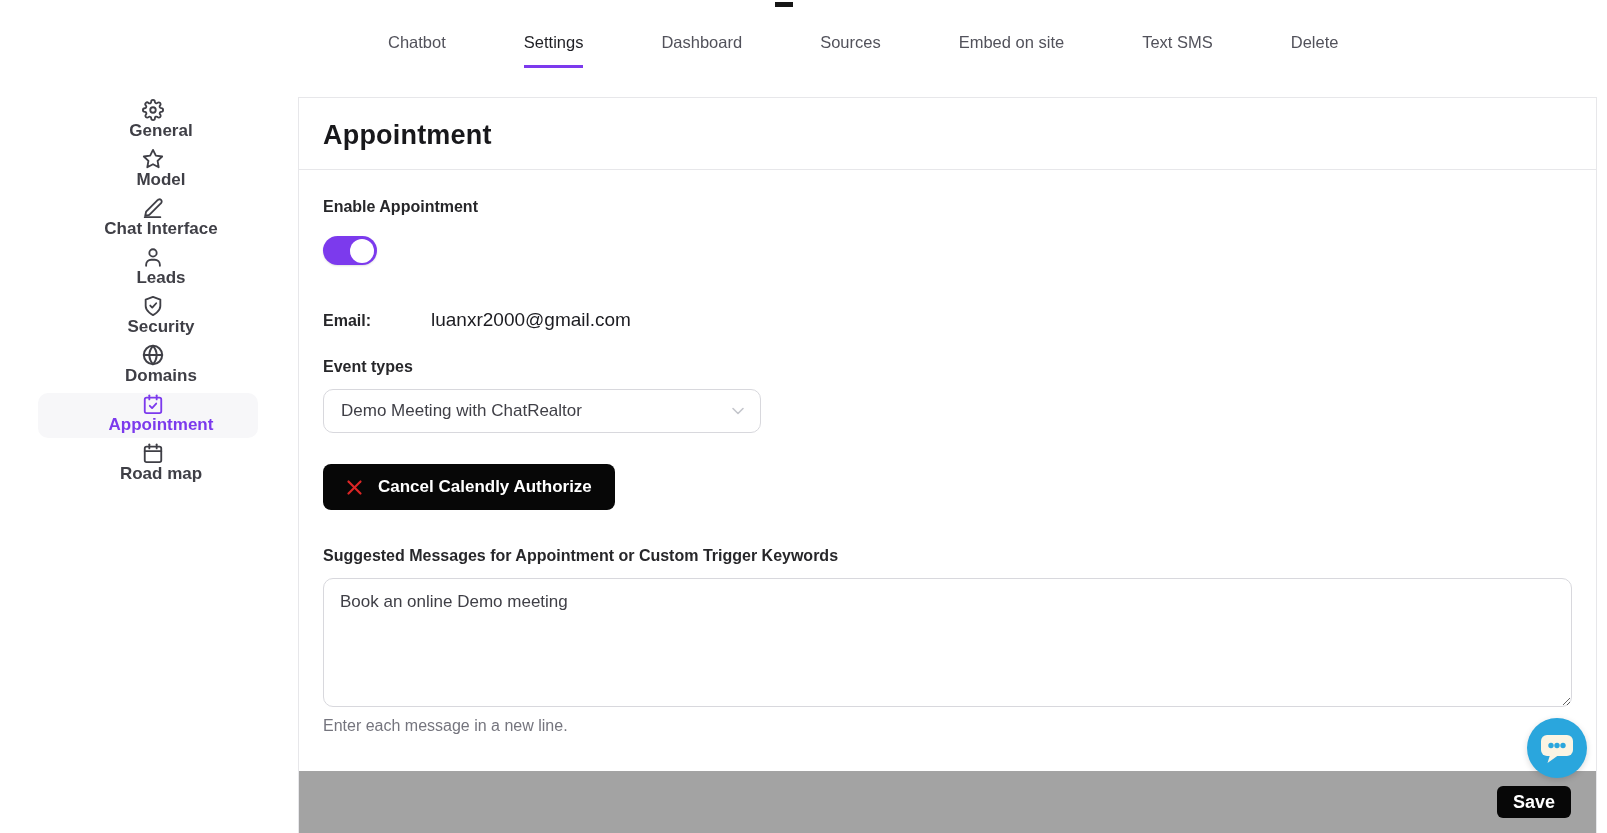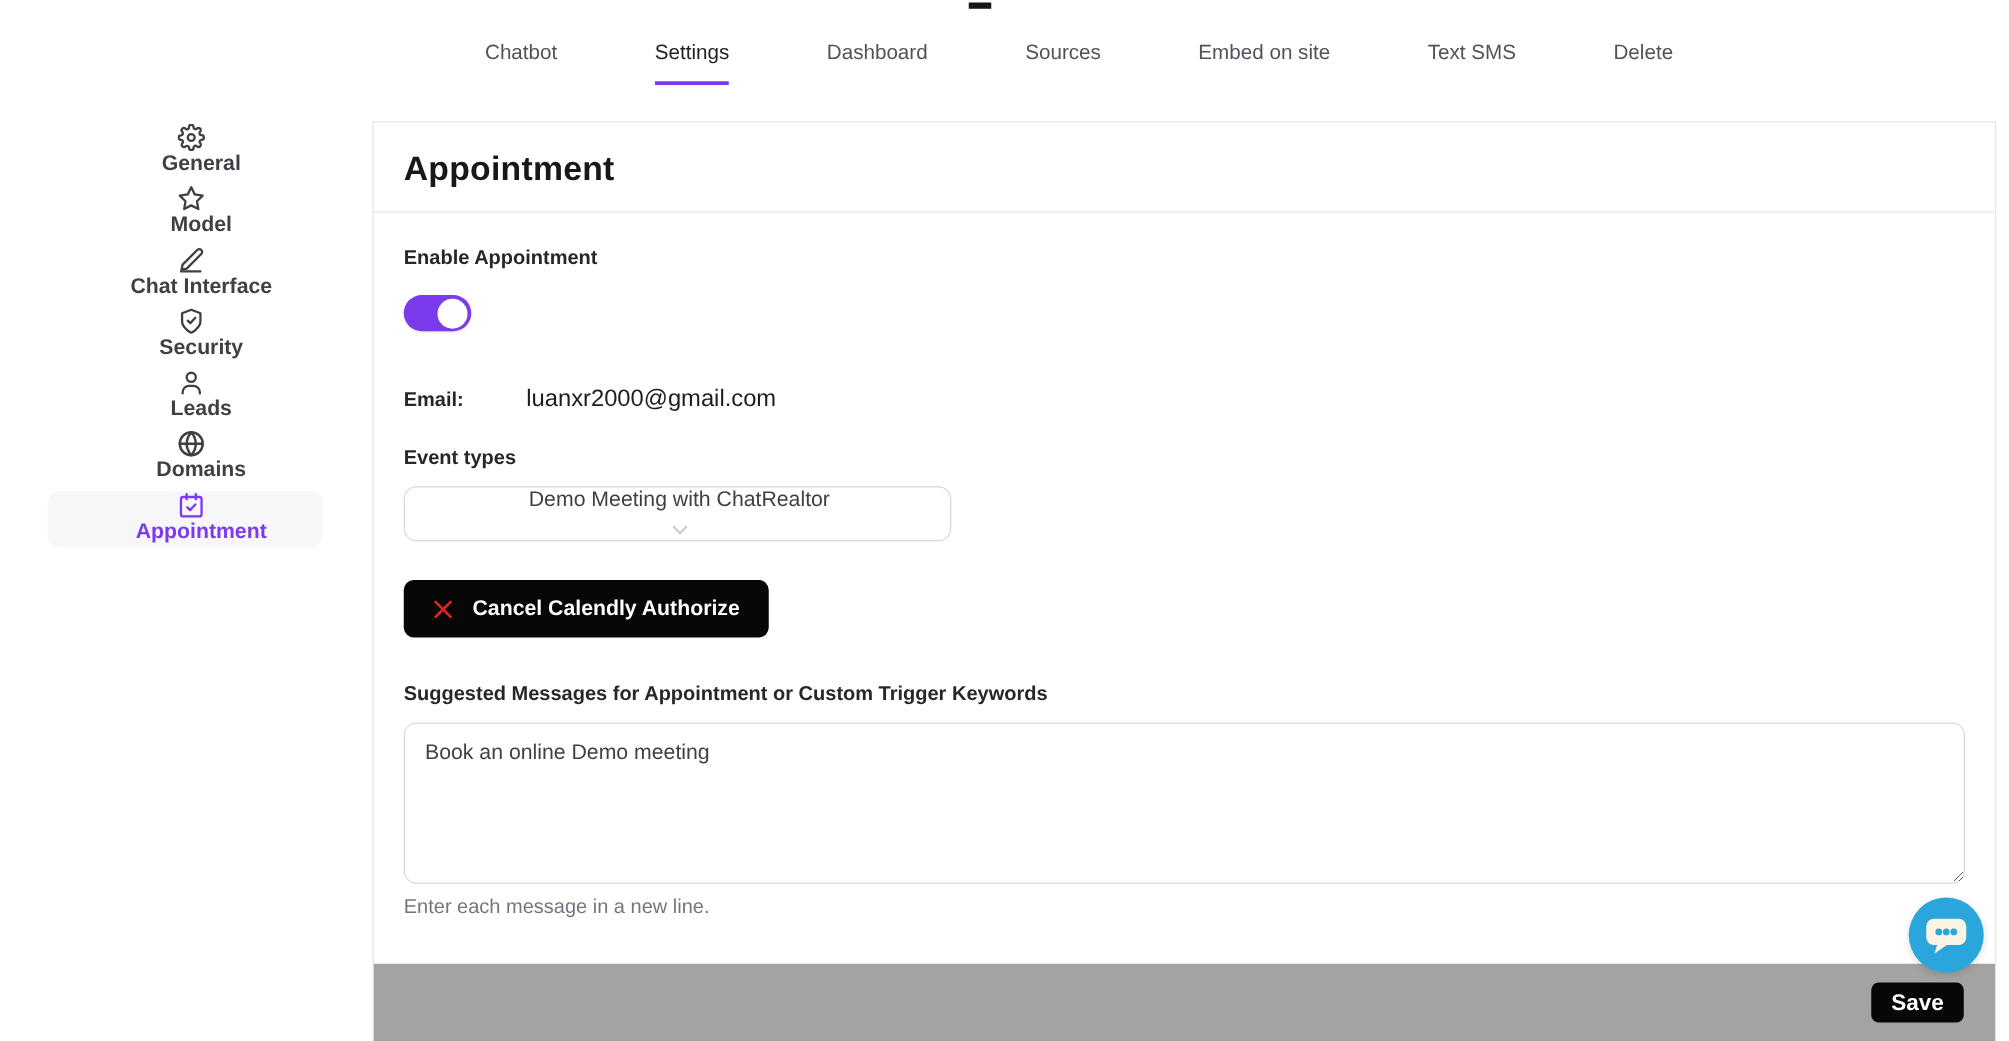--- a/index.html
+++ b/index.html
@@ -62,29 +62,29 @@
     margin-top: 20px; width: 54px; height: 29px; border-radius: 15px;
     background: #7c3aed; position: relative; cursor: pointer;
     box-shadow: 0 1px 2px rgba(0,0,0,0.12);
   }
   .toggle .knob {
     position: absolute; top: 2.5px; right: 3px;
     width: 24px; height: 24px; border-radius: 50%; background: #fff;
   }
 
   .email-row { margin-top: 44px; display: flex; align-items: baseline; gap: 28px; }
-  .email-value { margin-left: 22px; font-size: 19px; color: #1c1c21; }
+  .email-value { margin-left: 32px; font-size: 19px; color: #1c1c21; }
 
   .event-label { margin-top: 27px; }
   .select-box {
     margin-top: 13px; width: 438px; height: 44px;
     border: 1px solid #d8d8dd; border-radius: 10px;
     display: flex; align-items: center; justify-content: space-between;
     padding: 0 14px 0 17px; cursor: pointer; background: #fff;
-    font-size: 17px; color: #3f3f46; flex-direction: column;
+    font-size: 17px; color: #3f3f46;
   }
   .select-box svg { width: 16px; height: 16px; }
 
   .btn-cancel {
     margin-top: 31px; height: 46px; padding: 0 23px;
     background: #070707; color: #fff; border: none; border-radius: 8px;
     display: inline-flex; align-items: center; gap: 15px;
     font-family: "Liberation Sans", sans-serif;
     font-size: 17px; font-weight: 700; cursor: pointer;
   }
@@ -159,34 +159,34 @@
       <svg viewBox="0 0 24 24" fill="none" stroke="currentColor" stroke-width="2" stroke-linecap="round" stroke-linejoin="round">
           <path d="M17 3.5a2.5 2.5 0 1 1 3.5 3.5L8 19.5 3.5 20.5 4.5 16z"></path>
           <line x1="3" y1="22" x2="20" y2="22"></line>
         </svg>
     </span>
     <span class="lbl">Chat Interface</span>
   </div>
   <div class="side-item">
     <span class="icn">
       <svg viewBox="0 0 24 24" fill="none" stroke="currentColor" stroke-width="2" stroke-linecap="round" stroke-linejoin="round">
+          <circle cx="12" cy="7.5" r="4"></circle>
+          <path d="M4.5 21.5v-1a5.5 5.5 0 0 1 5.5-5.5h4a5.5 5.5 0 0 1 5.5 5.5v1"></path>
+        </svg>
+    </span>
+    <span class="lbl">Leads</span>
+  </div>
+  <div class="side-item">
+    <span class="icn">
+      <svg viewBox="0 0 24 24" fill="none" stroke="currentColor" stroke-width="2" stroke-linecap="round" stroke-linejoin="round">
           <path d="M12 22s8-4 8-10V5l-8-3-8 3v7c0 6 8 10 8 10z"></path>
           <polyline points="9 11.5 11.2 13.7 15.5 9"></polyline>
         </svg>
     </span>
     <span class="lbl">Security</span>
-  </div>
-  <div class="side-item">
-    <span class="icn">
-      <svg viewBox="0 0 24 24" fill="none" stroke="currentColor" stroke-width="2" stroke-linecap="round" stroke-linejoin="round">
-          <circle cx="12" cy="7.5" r="4"></circle>
-          <path d="M4.5 21.5v-1a5.5 5.5 0 0 1 5.5-5.5h4a5.5 5.5 0 0 1 5.5 5.5v1"></path>
-        </svg>
-    </span>
-    <span class="lbl">Leads</span>
   </div>
   <div class="side-item">
     <span class="icn">
       <svg viewBox="0 0 24 24" fill="none" stroke="currentColor" stroke-width="2.2" stroke-linecap="round" stroke-linejoin="round">
           <circle cx="12" cy="12" r="10"></circle>
           <line x1="2" y1="12" x2="22" y2="12"></line>
           <path d="M12 2a15.3 15.3 0 0 1 4 10 15.3 15.3 0 0 1-4 10 15.3 15.3 0 0 1-4-10 15.3 15.3 0 0 1 4-10z"></path>
         </svg>
     </span>
     <span class="lbl">Domains</span>
@@ -194,20 +194,31 @@
   <div class="side-item active">
     <span class="icn">
       <svg viewBox="0 0 24 24" fill="none" stroke="currentColor" stroke-width="2" stroke-linecap="round" stroke-linejoin="round">
           <rect x="3" y="5" width="18" height="17" rx="2"></rect>
           <line x1="8" y1="2.5" x2="8" y2="7"></line>
           <line x1="16" y1="2.5" x2="16" y2="7"></line>
           <polyline points="8.5 14 11 16.5 15.5 11.5"></polyline>
         </svg>
     </span>
     <span class="lbl">Appointment</span>
+  </div>
+  <div class="side-item">
+    <span class="icn">
+      <svg viewBox="0 0 24 24" fill="none" stroke="currentColor" stroke-width="2" stroke-linecap="round" stroke-linejoin="round">
+          <rect x="3" y="5" width="18" height="17" rx="2"></rect>
+          <line x1="8" y1="2.5" x2="8" y2="7"></line>
+          <line x1="16" y1="2.5" x2="16" y2="7"></line>
+          <line x1="3" y1="10" x2="21" y2="10"></line>
+        </svg>
+    </span>
+    <span class="lbl">Road map</span>
   </div>
 </aside>
 
 <main class="card">
   <div class="card-header">
     <h1 class="card-title">Appointment</h1>
   </div>
 
   <div class="card-body">
     <div class="field-label">Enable Appointment</div>

